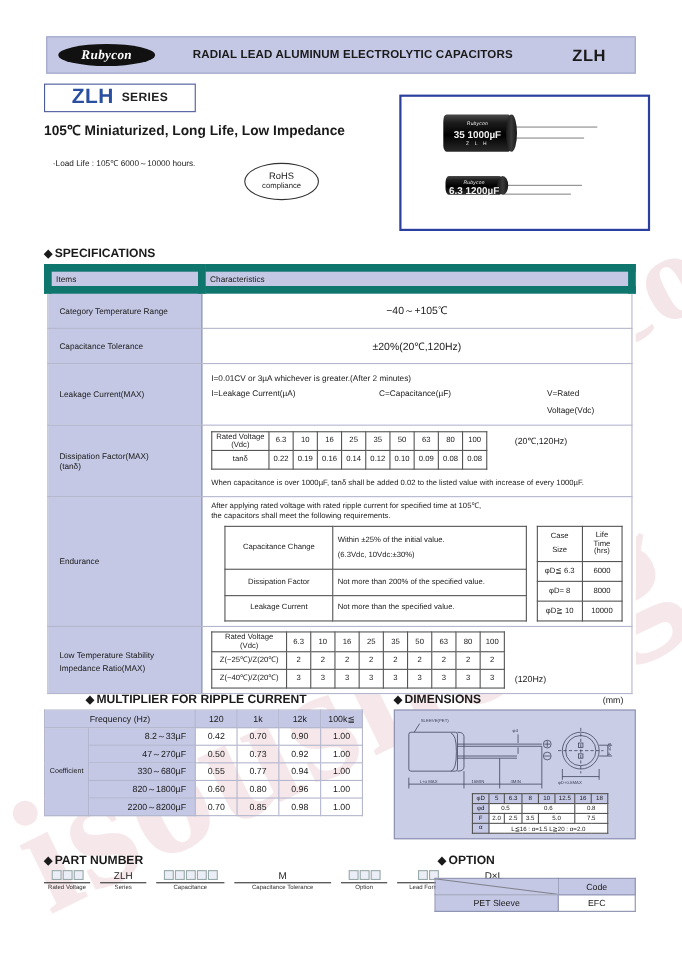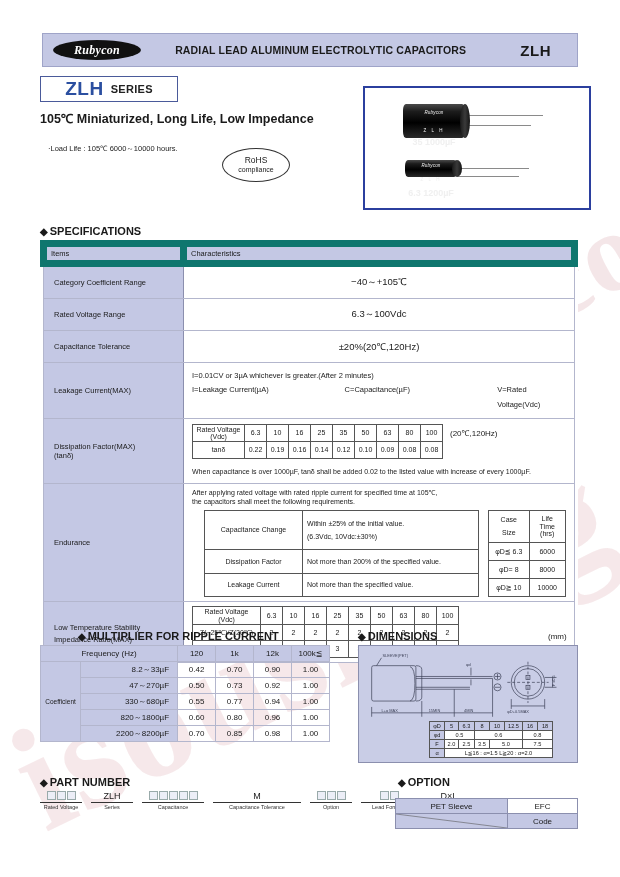--- a/index.html
+++ b/index.html
@@ -103,21 +103,21 @@
     border-radius:50%/50%;
   }
   .cap .lead {
     position:absolute; height:1px; background:#8a8a8a;
   }
   .cap .lbl {
     position:absolute; width:100%; text-align:center; color:#f0f0f0;
     font-family:"Liberation Sans", sans-serif; line-height:1;
   }
   .cap .lbl.brand { font-size:4.5px; letter-spacing:.2px; font-style:italic; }
-  .cap .lbl.val   { font-size:9px; font-weight:bold;margin-top:20px; }
+  .cap .lbl.val   { font-size:9px; font-weight:bold; }
   .cap .lbl.ser   { font-size:4.5px; letter-spacing:2px; }
 
   
   .sect {
     position:absolute; font-size:11px; font-weight:bold; z-index:2;text-align:right;
   }
   .sect::before { content:"\25C6"; margin-right:2px; font-size:10px; }
 
   
   table { border-collapse:collapse; }
@@ -268,26 +268,22 @@
 
   <table class="spec z2">
     <thead>
       <tr>
         <th style="width:140px">Items</th>
         <th>Characteristics</th>
       </tr>
     </thead>
     <tbody>
       <tr style="height:32px">
-        <td class="lbl">Category Coefficient Range</td>
+        <td class="lbl">Category Temperature Range</td>
         <td class="val">−40～+105℃</td>
-      </tr>
-      <tr style="height:32px">
-        <td class="lbl">Rated Voltage Range</td>
-        <td class="val">6.3～100Vdc</td>
       </tr>
       <tr style="height:32px">
         <td class="lbl">Capacitance Tolerance</td>
         <td class="val">±20%(20℃,120Hz)</td>
       </tr>
 
       <tr style="height:48px">
         <td class="lbl">Leakage Current(MAX)</td>
         <td class="free">
           <div>I=0.01CV or 3µA whichever is greater.(After 2 minutes)</div>
@@ -298,21 +294,21 @@
           </div>
         </td>
       </tr>
 
       <tr style="height:58px">
         <td class="lbl">
           <div>Dissipation Factor(MAX)</div>
           <div>(tanδ)</div>
         </td>
         <td class="free" style="padding:5px 8px">
-          <div style="display:flex; align-items:flex-start; gap:7px;">
+          <div style="display:flex; align-items:flex-start; gap:25px;">
             <table class="mini dftable">
               <tbody>
                   <tr>
                 <td class="hdr" rowspan="1">
                   <span>Rated Voltage</span><br>
                   <span>(Vdc)</span>
                 </td>
                 <td class="v">6.3</td>
                 <td class="v">10</td>
                 <td class="v">16</td>
@@ -665,28 +661,28 @@
       </div>
     </div>
   </div>
 
   <div class="sect" style="left:398px; top:776px;">OPTION</div>
 
   <div class="optbox">
     <table class="opt">
       <tbody>
           <tr>
-        <td class="nameblue">PET Sleeve</td>
-        <td class="codewhite">EFC</td>
-      </tr>
-      <tr>
         <td class="hdrblank">
           <svg class="diag" viewBox="0 0 112 15" preserveAspectRatio="none">
             <line x1="0" y1="0" x2="112" y2="15" stroke="#555" stroke-width="0.6"></line>
           </svg>
         </td>
         <td class="hdrcode">Code</td>
       </tr>
+      <tr>
+        <td class="nameblue">PET Sleeve</td>
+        <td class="codewhite">EFC</td>
+      </tr>
     </tbody>
       </table>
   </div>
 
 </div>
 
 </body></html>

